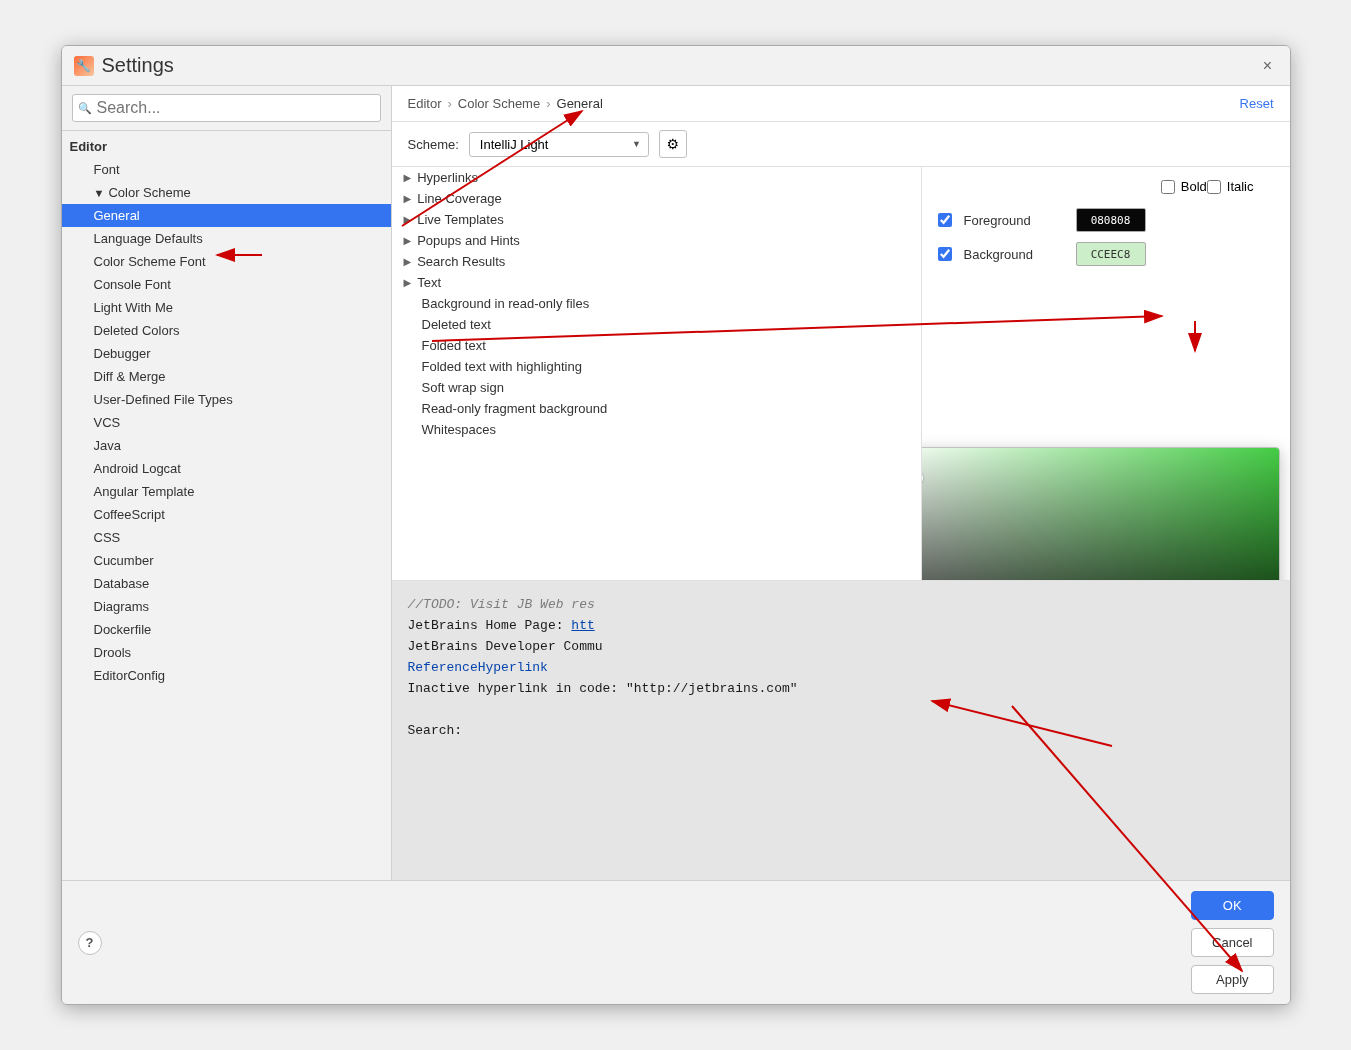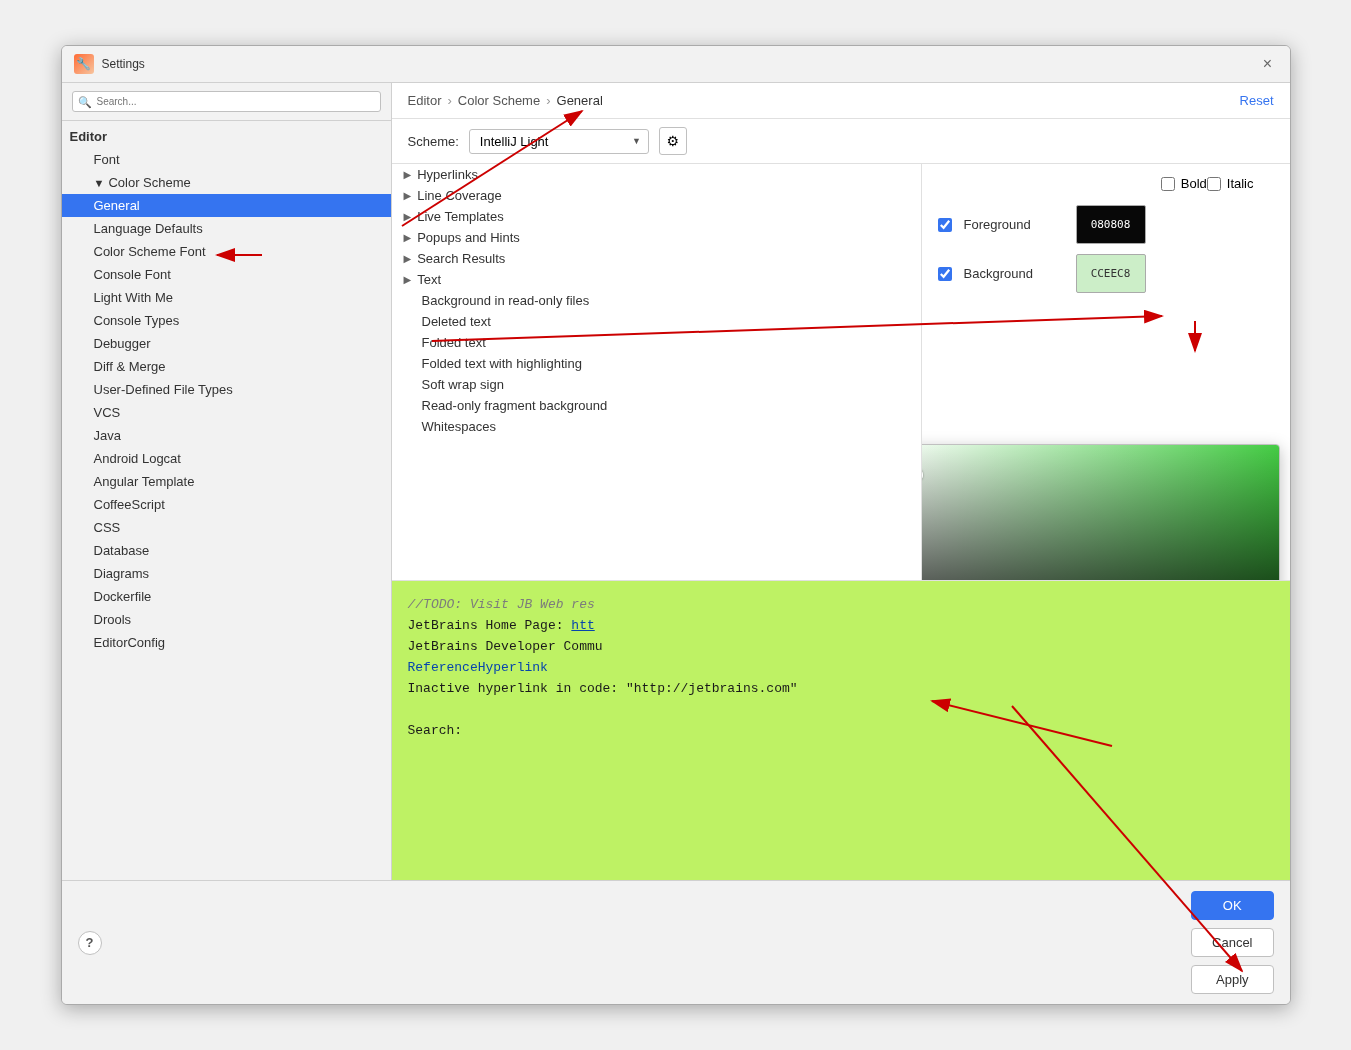--- a/index.html
+++ b/index.html
@@ -28,21 +28,21 @@
       gap: 8px;
       flex-shrink: 0;
     }
     .title-bar-icon {
       width: 20px; height: 20px;
       background: linear-gradient(135deg, #ff6b35, #f7c59f);
       border-radius: 3px;
       display: flex; align-items: center; justify-content: center;
       font-size: 12px;
     }
-    .title-bar-text { font-size: 12px; font-weight: 500; color: #333; flex: 1; }
+    .title-bar-text { font-size: 20px; font-weight: 500; color: #333; flex: 1; }
     .title-bar-close {
       cursor: pointer; font-size: 16px; color: #666;
       width: 20px; height: 20px; display: flex; align-items: center; justify-content: center;
     }
 
     
     .main-layout {
       display: flex;
       flex: 1;
       overflow: hidden;
@@ -60,21 +60,21 @@
     }
     .search-box {
       padding: 8px 10px;
       border-bottom: 1px solid #d0d0d0;
     }
     .search-input {
       width: 100%;
       padding: 4px 8px 4px 24px;
       border: 1px solid #c0c0c0;
       border-radius: 3px;
-      font-size: 10px;
+      font-size: 16px;
       background: white;
       outline: none;
     }
     .search-wrapper {
       position: relative;
     }
     .search-icon-inner {
       position: absolute;
       left: 7px; top: 50%;
       transform: translateY(-50%);
@@ -229,21 +229,21 @@
     
     .color-row {
       display: flex;
       align-items: center;
       gap: 12px;
       margin-bottom: 10px;
     }
     .color-checkbox { width: 14px; height: 14px; cursor: pointer; accent-color: #3574f0; }
     .color-label { font-size: 13px; color: #333; min-width: 100px; }
     .color-swatch {
-      width: 70px; height: 39px;
+      width: 70px; height: 24px;
       border: 1px solid #aaa;
       border-radius: 2px;
       cursor: pointer;
       display: flex; align-items: center; justify-content: center;
       font-size: 11px;
       font-family: monospace;
     }
 
     
     .color-picker-popup {
@@ -274,21 +274,21 @@
       border: 2px solid white;
       border-radius: 50%;
       left: 35px; top: 30px;
       transform: translate(-50%, -50%);
       box-shadow: 0 0 2px rgba(0,0,0,0.5);
       pointer-events: none;
     }
 
     
     .preview-area {
-      background: #bef264;
+      background: #e5e5e5;
       border-top: 1px solid #e0e0e0;
       padding: 16px;
       flex-shrink: 0;
       font-family: 'Courier New', monospace;
       font-size: 13px;
       min-height: 300px;
     }
     .preview-comment { color: #7c7c7c; font-style: italic; }
     .preview-link { color: #0645ad; text-decoration: underline; }
     .preview-normal { color: #1a1a1a; }
@@ -365,30 +365,31 @@
         </div>
         <div class="sidebar-item indent-1">Font</div>
         <div class="sidebar-item indent-1">
           <span class="expand-arrow">▼</span>Color Scheme
         </div>
         <div class="sidebar-item indent-2 selected">General</div>
         <div class="sidebar-item indent-2">Language Defaults</div>
         <div class="sidebar-item indent-1">Color Scheme Font</div>
         <div class="sidebar-item indent-1">Console Font</div>
         <div class="sidebar-item indent-1">Light With Me</div>
-        <div class="sidebar-item indent-1">Console Types</div>
+        <div class="sidebar-item indent-1">Deleted Colors</div>
         <div class="sidebar-item indent-1">Debugger</div>
         <div class="sidebar-item indent-1">Diff &amp; Merge</div>
         <div class="sidebar-item indent-1">User-Defined File Types</div>
         <div class="sidebar-item indent-1">VCS</div>
         <div class="sidebar-item indent-1">Java</div>
         <div class="sidebar-item indent-1">Android Logcat</div>
         <div class="sidebar-item indent-1">Angular Template</div>
         <div class="sidebar-item indent-1">CoffeeScript</div>
         <div class="sidebar-item indent-1">CSS</div>
+        <div class="sidebar-item indent-1">Cucumber</div>
         <div class="sidebar-item indent-1">Database</div>
         <div class="sidebar-item indent-1">Diagrams</div>
         <div class="sidebar-item indent-1">Dockerfile</div>
         <div class="sidebar-item indent-1">Drools</div>
         <div class="sidebar-item indent-1">EditorConfig</div>
       </div>
     </div>
 
     <div class="content">
 

